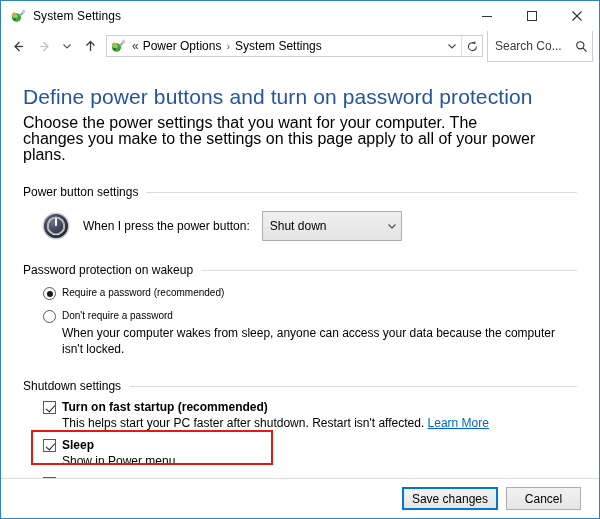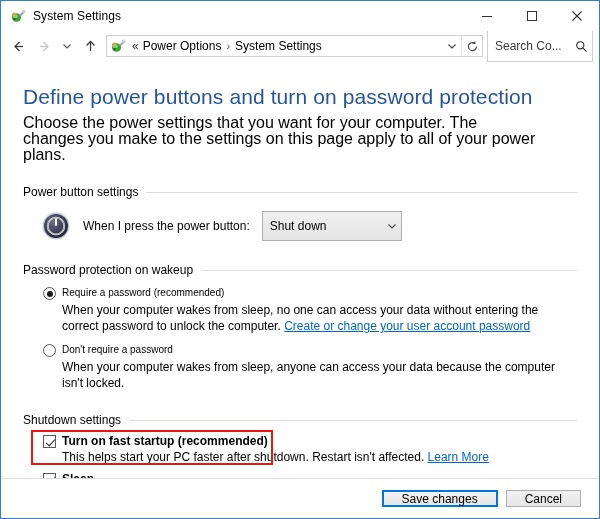--- a/index.html
+++ b/index.html
@@ -333,31 +333,31 @@
   .footer {
     flex: 0 0 39px;
     border-top: 1px solid #dcdcdc;
     display: flex;
     align-items: center;
     justify-content: flex-end;
     padding-right: 18px;
     background: #ffffff;
   }
   .btn {
-    height: 17px;
+    height: 23px;
     min-width: 75px;
     border: 1px solid #adadad;
     background: linear-gradient(to bottom, #f2f2f2 0%, #e6e6e6 100%);
     font-size: 12px;
     color: #000000;
     display: flex;
     align-items: center;
     justify-content: center;
     box-sizing: border-box;
-    padding: 0 18px;
+    padding: 0 8px;
   }
   .btn.primary {
     border: 2px solid #0078d7;
     margin-right: 8px;
   }
 </style>
 </head>
 <body>
 
 <div class="window">
@@ -505,24 +505,20 @@
       <div class="group-head">
         <span>Password protection on wakeup</span>
         <span class="rule"></span>
       </div>
 
       <div class="opt">
         <div class="opt-main">
           <span class="radio checked"></span>
           <span class="opt-label">Require a password (recommended)</span>
         </div>
-        <div class="opt-desc">
-          <span>When your computer wakes from sleep, no one can access your data without entering the correct password to unlock the computer.</span>
-          <span class="link">Create or change your user account password</span>
-        </div>
       </div>
 
       <div class="opt">
         <div class="opt-main">
           <span class="radio"></span>
           <span class="opt-label">Don't require a password</span>
         </div>
         <div class="opt-desc">When your computer wakes from sleep, anyone can access your data because the computer isn't locked.</div>
       </div>
     </div>

